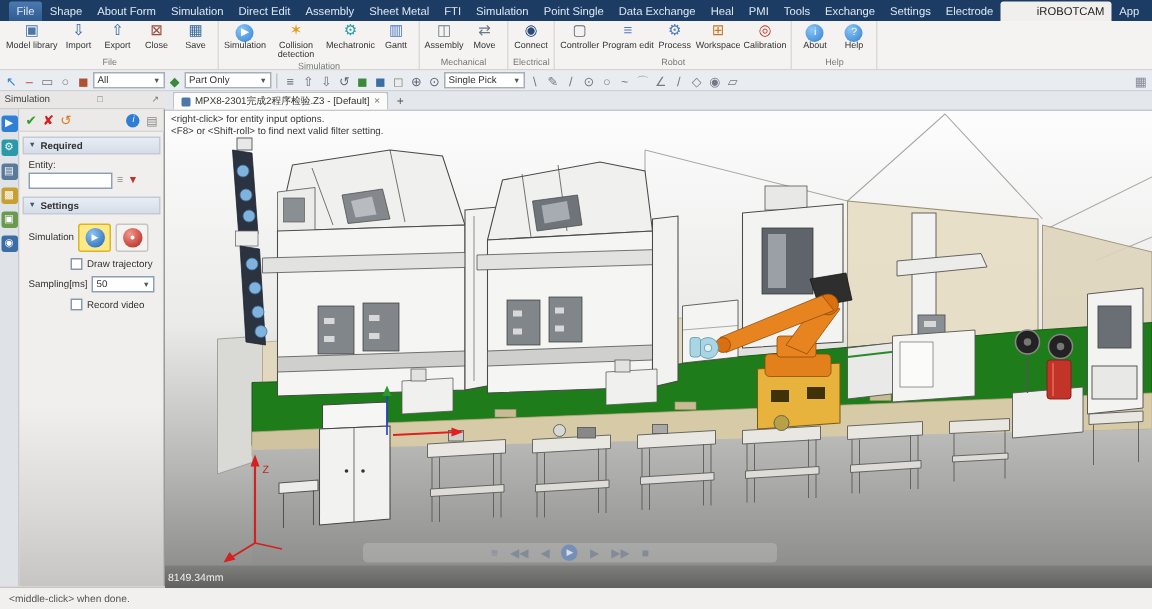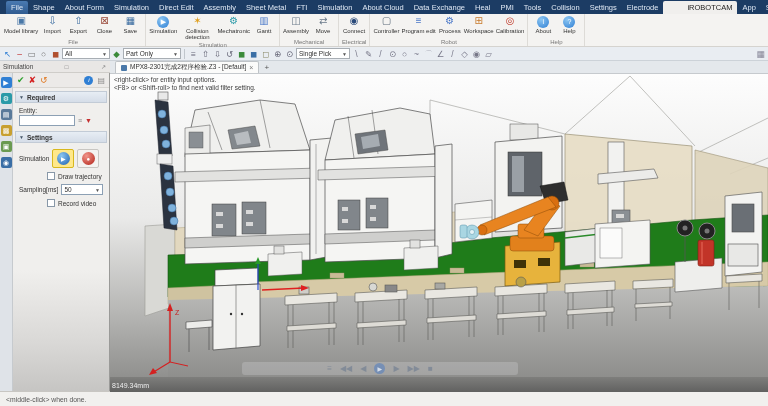--- a/index.html
+++ b/index.html
@@ -92,26 +92,26 @@
     <div style="display:flex" id="menuTabs">
         <span class="mtab file">File</span>
         <span class="mtab">Shape</span>
         <span class="mtab">About Form</span>
         <span class="mtab">Simulation</span>
         <span class="mtab">Direct Edit</span>
         <span class="mtab">Assembly</span>
         <span class="mtab">Sheet Metal</span>
         <span class="mtab">FTI</span>
         <span class="mtab">Simulation</span>
-        <span class="mtab">About Cloud</span>
+        <span class="mtab">Point Single</span>
         <span class="mtab">Data Exchange</span>
         <span class="mtab">Heal</span>
         <span class="mtab">PMI</span>
         <span class="mtab">Tools</span>
-        <span class="mtab">Collision</span>
+        <span class="mtab">Exchange</span>
         <span class="mtab">Settings</span>
         <span class="mtab">Electrode</span>
         <span class="mtab active">iROBOTCAM</span>
         <span class="mtab">App</span>
         <span class="mtab">Simulation</span>
       </div>
 
   </div>
 
   <div class="ribbon" id="ribbon">

